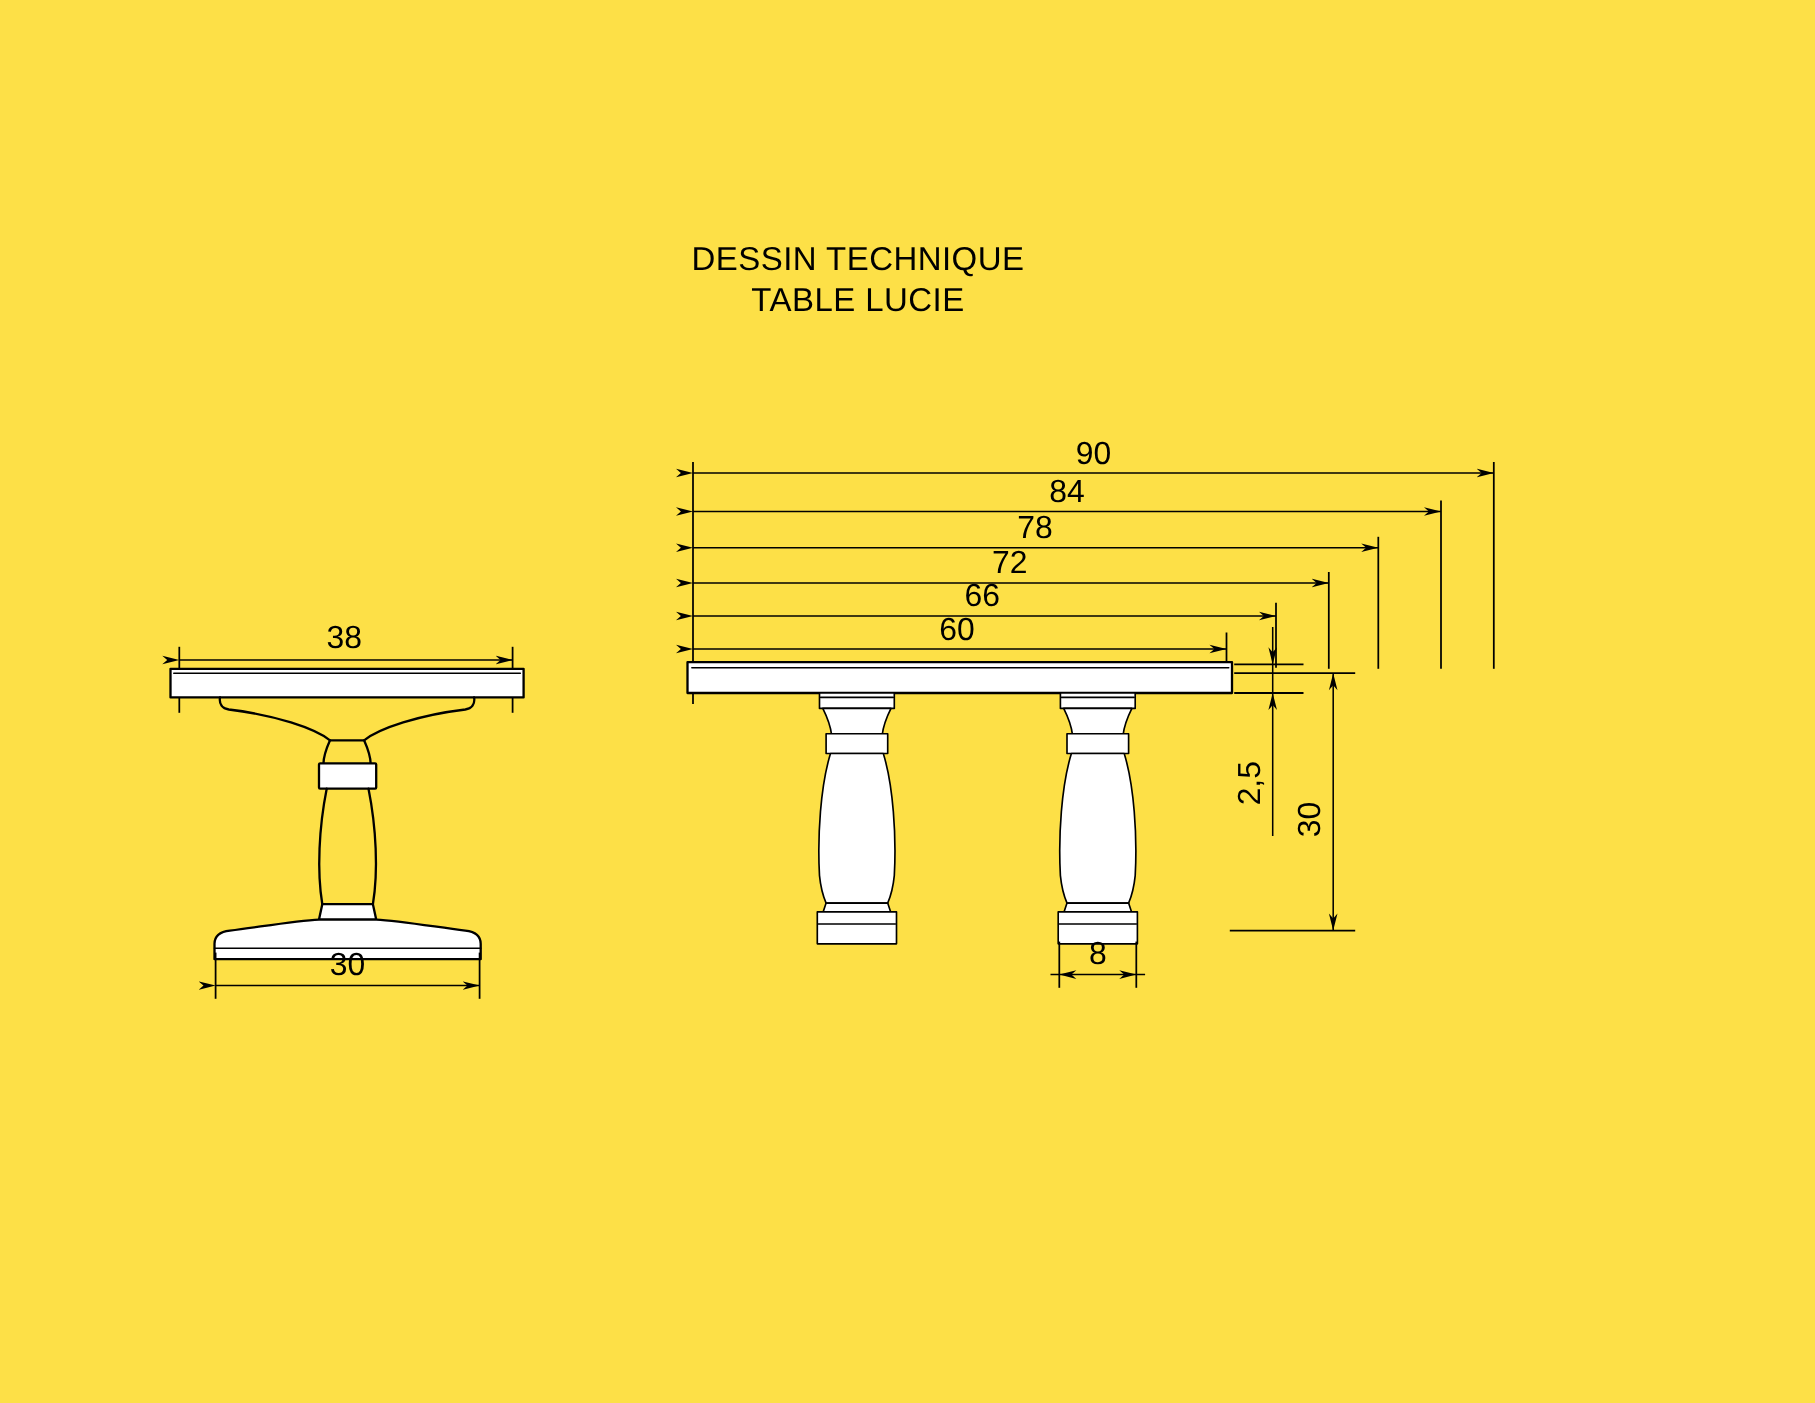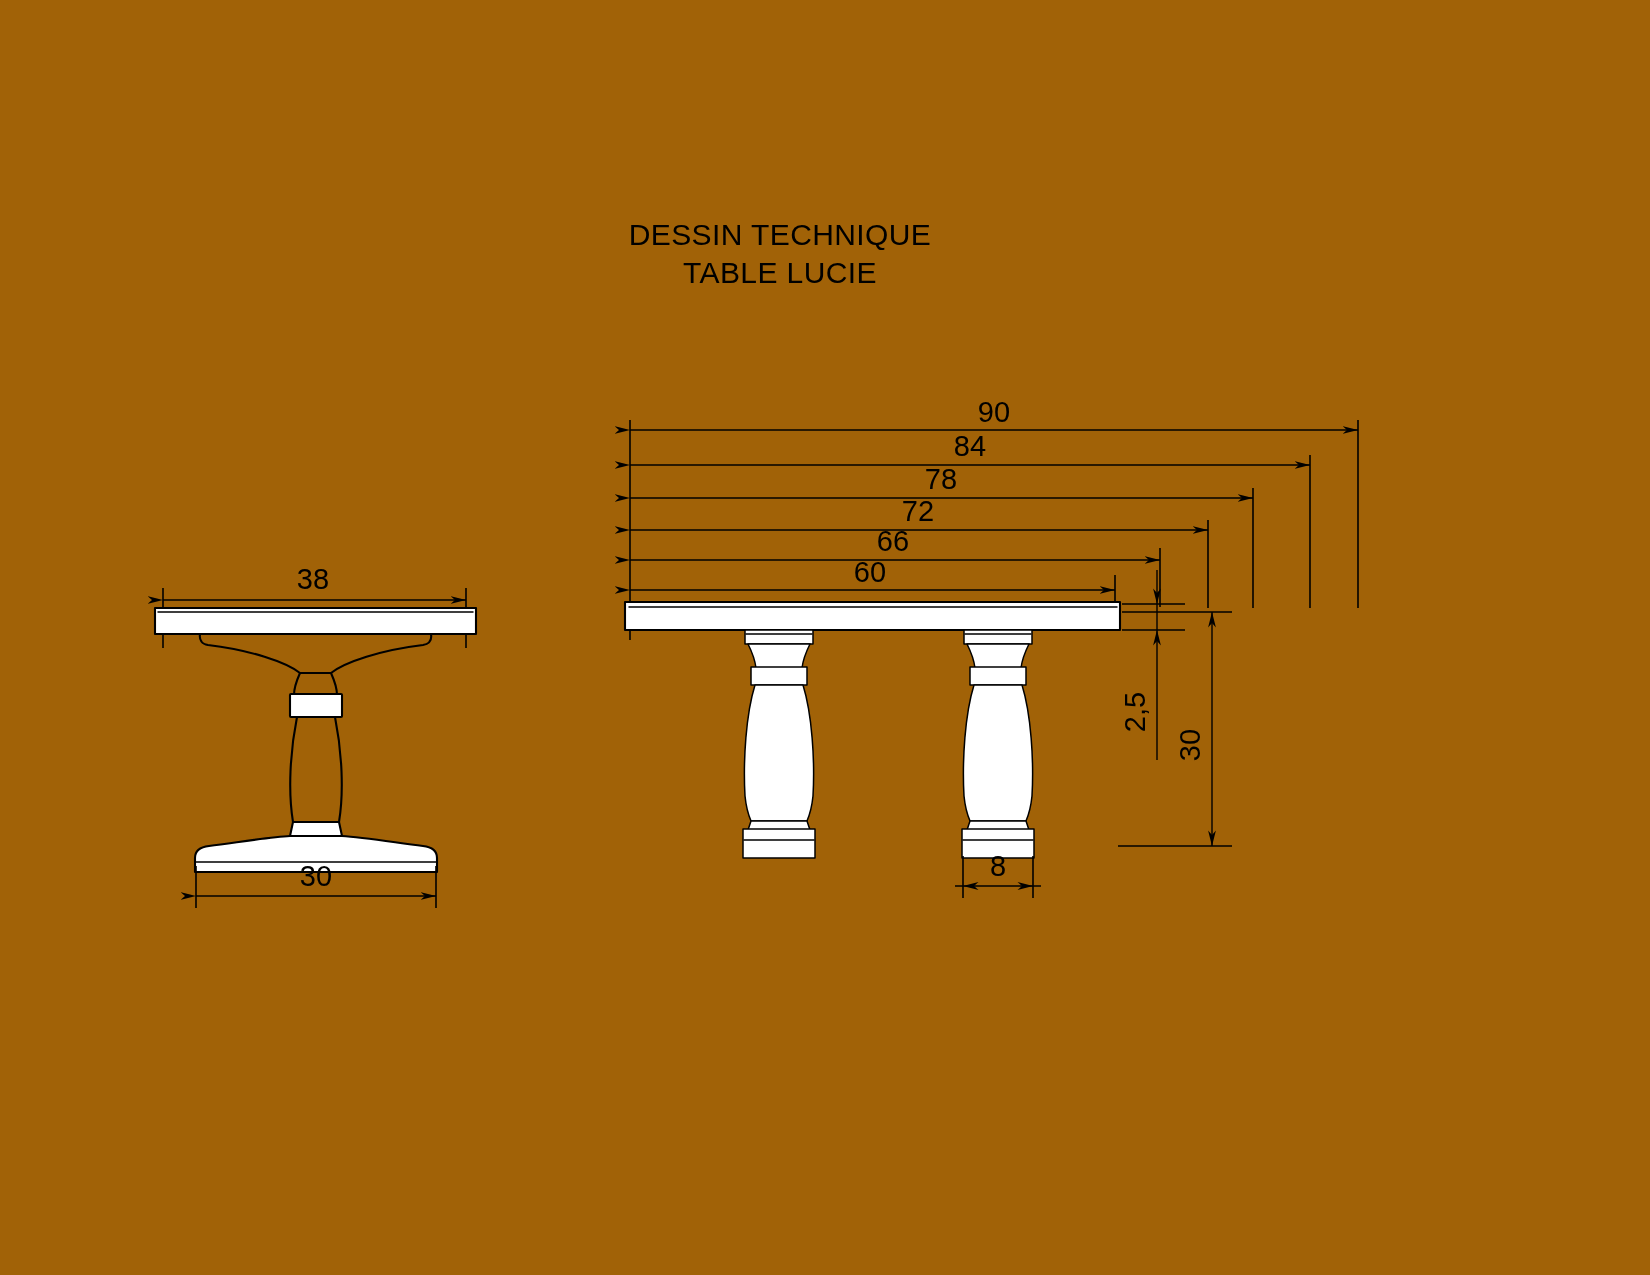--- a/index.html
+++ b/index.html
@@ -12,21 +12,21 @@
     height: 1275px;
     font-family: "Liberation Sans", sans-serif;
     overflow: hidden;
     position: relative;
   }
   #drawing-sheet {
     position: absolute;
     left: 0; top: 0;
     width: 1650px;
     height: 1275px;
-    background: #a16207;
+    background: #fde047;
   }
   svg.cad {
     display: block;
     width: 1650px;
     height: 1275px;
   }
   .part-line {
     fill: none;
     stroke: #000000;
     stroke-width: 2.1;

